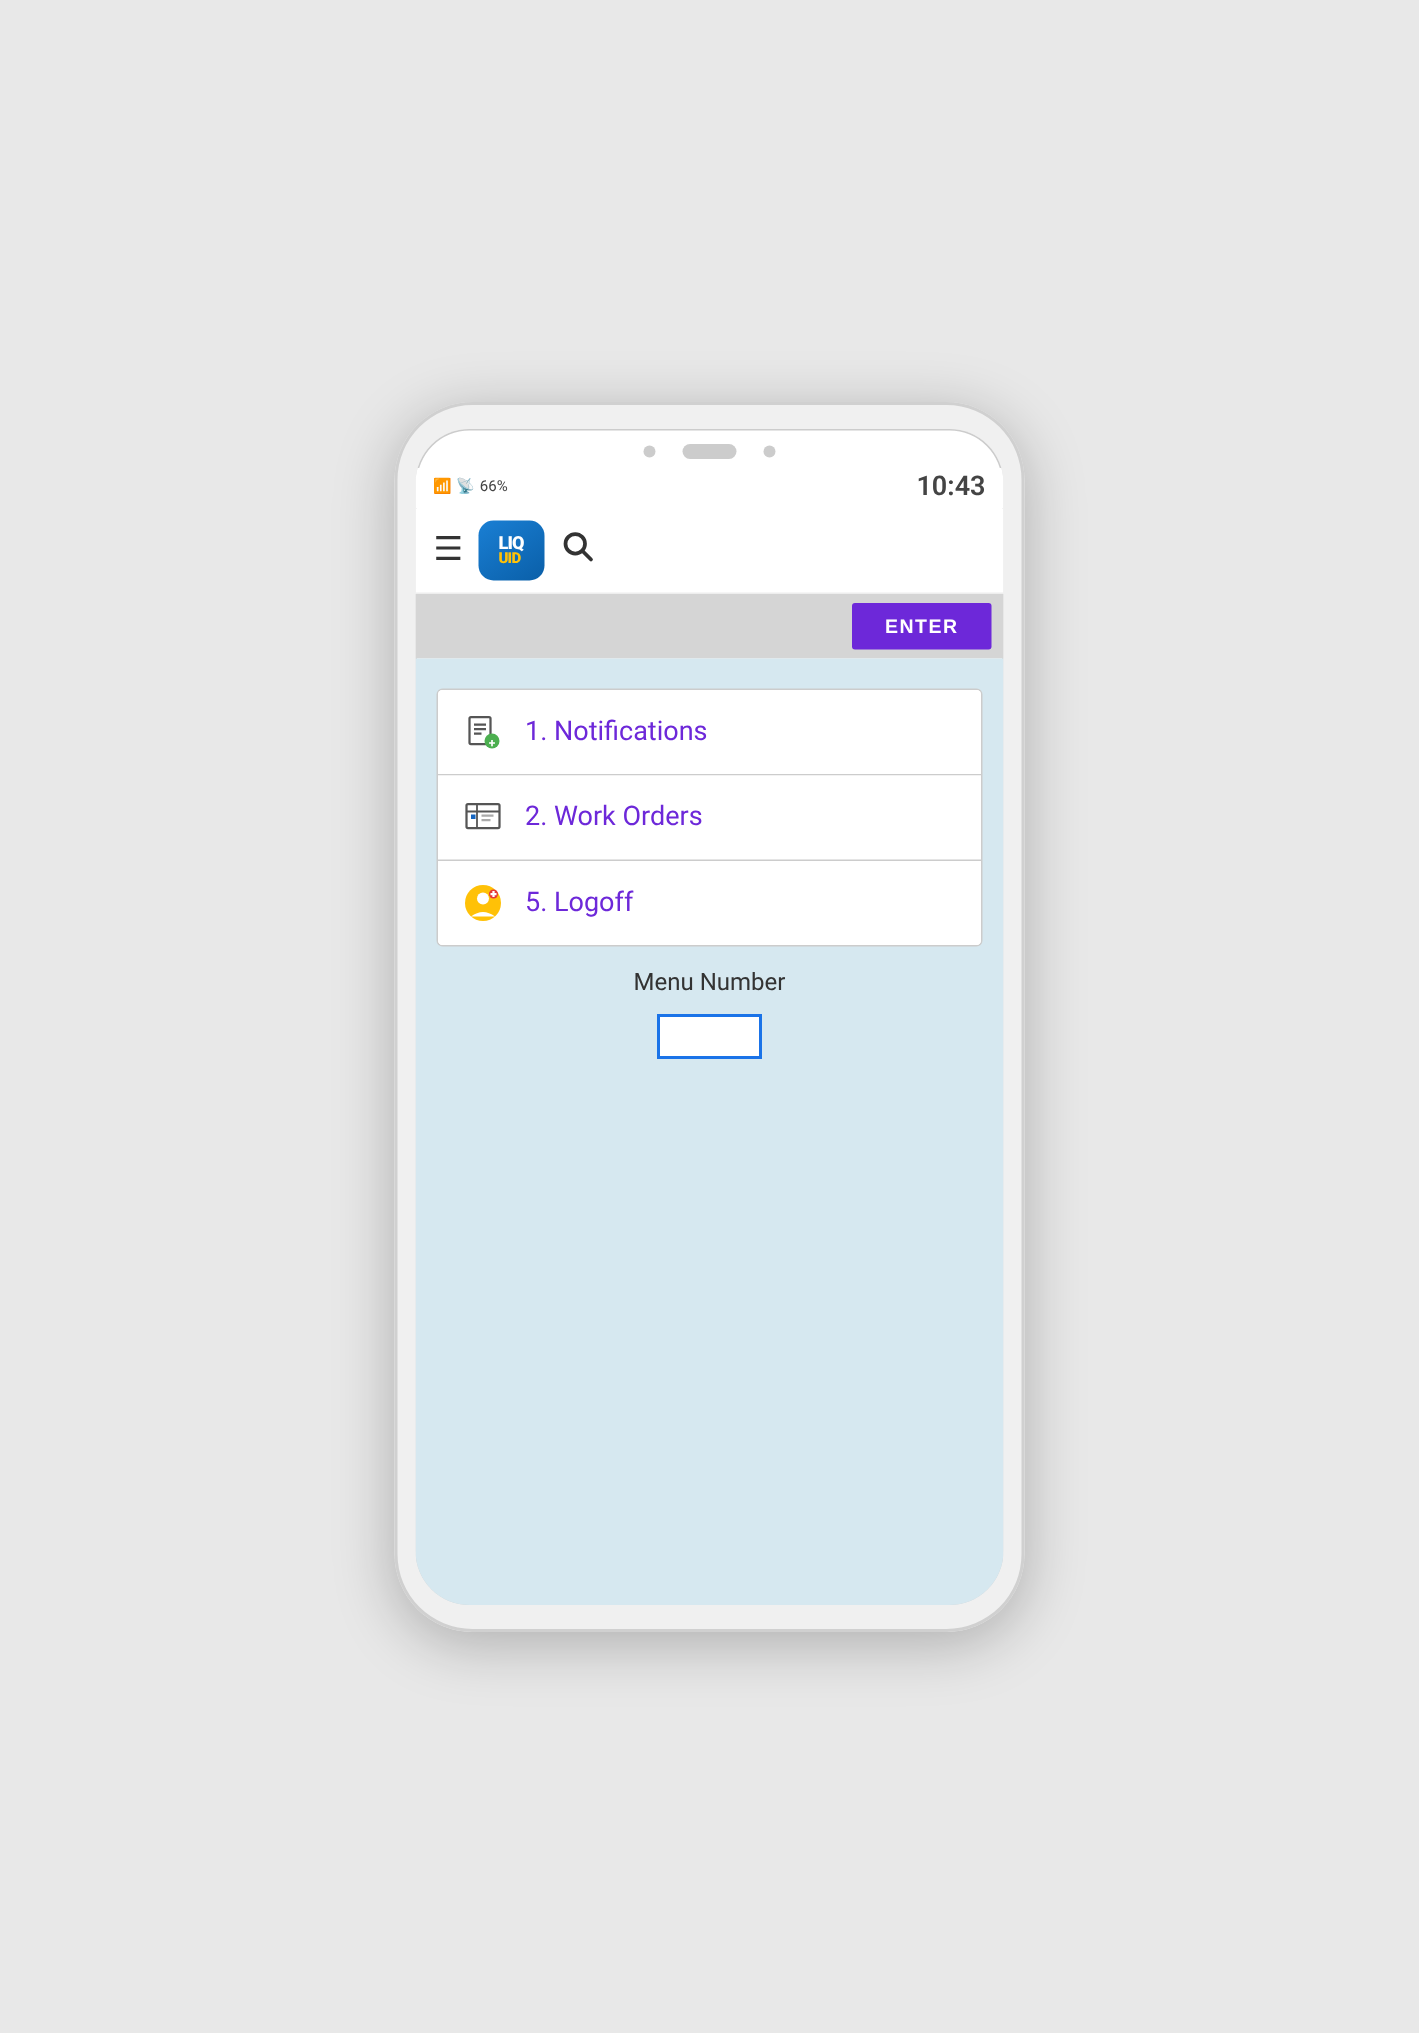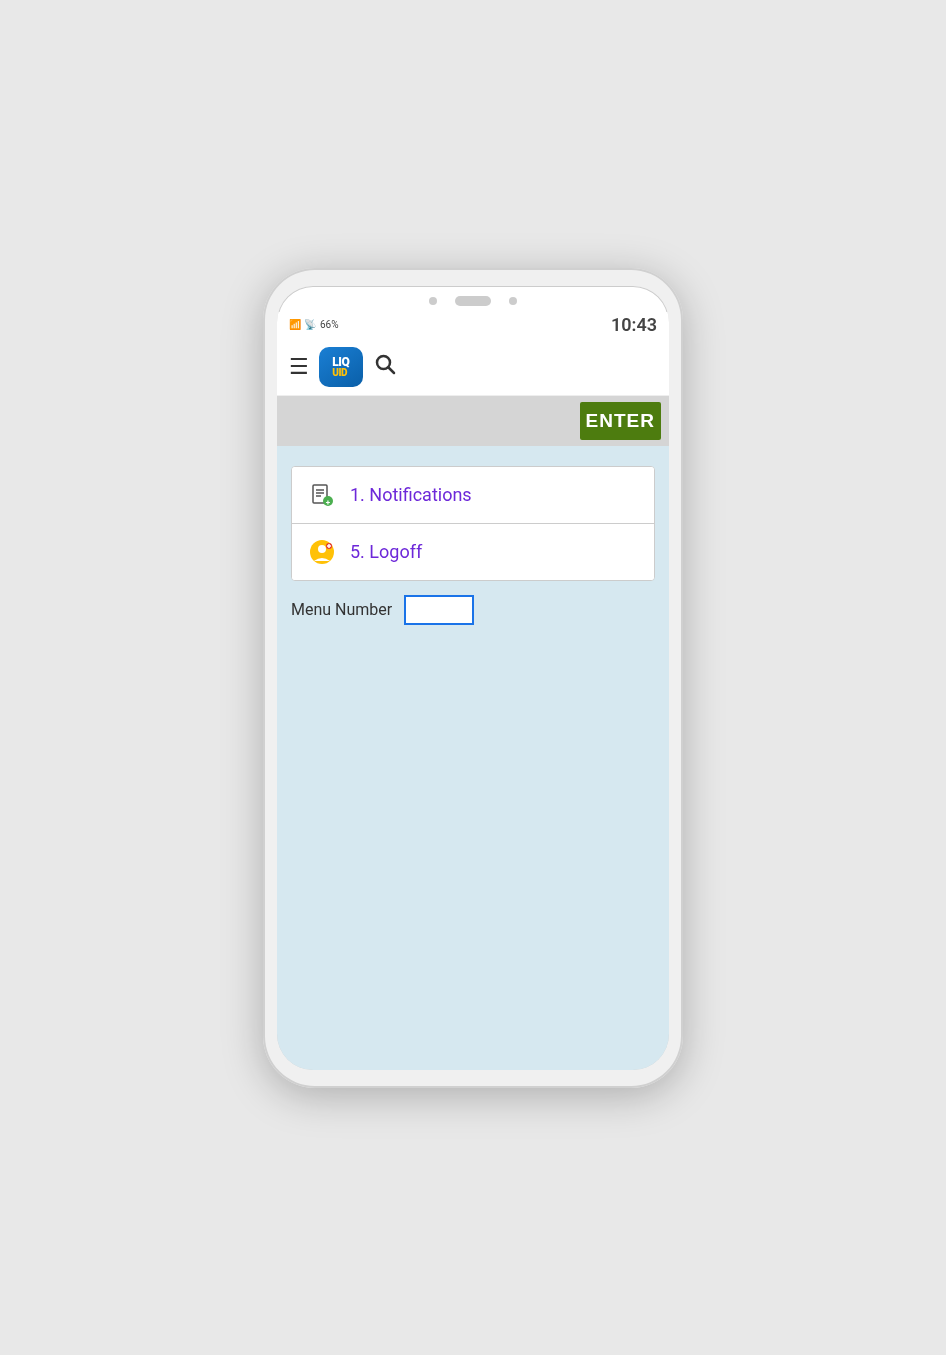--- a/index.html
+++ b/index.html
@@ -117,25 +117,25 @@
 
     
     .enter-bar {
       background: #d5d5d5;
       display: flex;
       justify-content: flex-end;
       align-items: center;
       padding: 6px 8px;
     }
     .enter-button {
-      background: #4d7c0f;
+      background: #6d28d9;
       color: #fff;
       border: none;
-      padding: 8px 6px;
-      font-size: 19px;
+      padding: 8px 22px;
+      font-size: 13px;
       font-weight: 700;
       letter-spacing: 1px;
       cursor: pointer;
       border-radius: 2px;
     }
 
     
     .main-content {
       flex: 1;
       background: #d6e8f0;
@@ -178,20 +178,21 @@
       color: #6d28d9;
       font-weight: 400;
     }
 
     
     .menu-number-row {
       display: flex;
       align-items: center;
       margin-top: 14px;
       gap: 12px;
+      flex-direction: column;
     }
     .menu-number-label {
       font-size: 16px;
       color: #333;
     }
     .menu-number-input {
       width: 70px;
       border: 2px solid #1a73e8;
       background: #fff;
       padding: 4px 6px;
@@ -251,20 +252,33 @@
               <line x1="7" y1="8" x2="15" y2="8" stroke="#555" stroke-width="1.5"></line>
               <line x1="7" y1="11" x2="15" y2="11" stroke="#555" stroke-width="1.5"></line>
               <line x1="7" y1="14" x2="12" y2="14" stroke="#555" stroke-width="1.5"></line>
               <circle cx="19" cy="19" r="5" fill="#4caf50"></circle>
               <text x="19" y="23" text-anchor="middle" font-size="8" fill="#fff" font-weight="bold">+</text>
             </svg>
           </div>
           <div class="menu-label">1. Notifications</div>
         </div>
 
+        <div class="menu-item">
+          <div class="menu-icon">
+            <svg width="26" height="26" viewBox="0 0 26 26" fill="none">
+              <rect x="2" y="4" width="22" height="16" rx="1" fill="#fff" stroke="#555" stroke-width="1.5"></rect>
+              <line x1="2" y1="9" x2="24" y2="9" stroke="#555" stroke-width="1.2"></line>
+              <line x1="9" y1="4" x2="9" y2="20" stroke="#555" stroke-width="1.2"></line>
+              <rect x="5" y="11" width="3" height="3" fill="#1565c0"></rect>
+              <rect x="12" y="11" width="8" height="1.5" fill="#aaa"></rect>
+              <rect x="12" y="14" width="6" height="1.5" fill="#aaa"></rect>
+            </svg>
+          </div>
+          <div class="menu-label">2. Work Orders</div>
+        </div>
 
 
 
         <div class="menu-item">
           <div class="menu-icon">
             <svg width="26" height="26" viewBox="0 0 26 26">
               <circle cx="13" cy="13" r="12" fill="#ffc107"></circle>
               <circle cx="13" cy="10" r="4" fill="#fff"></circle>
               <path d="M5 22 Q13 16 21 22" fill="#fff"></path>
               <circle cx="20" cy="7" r="3" fill="#e53935"></circle>

